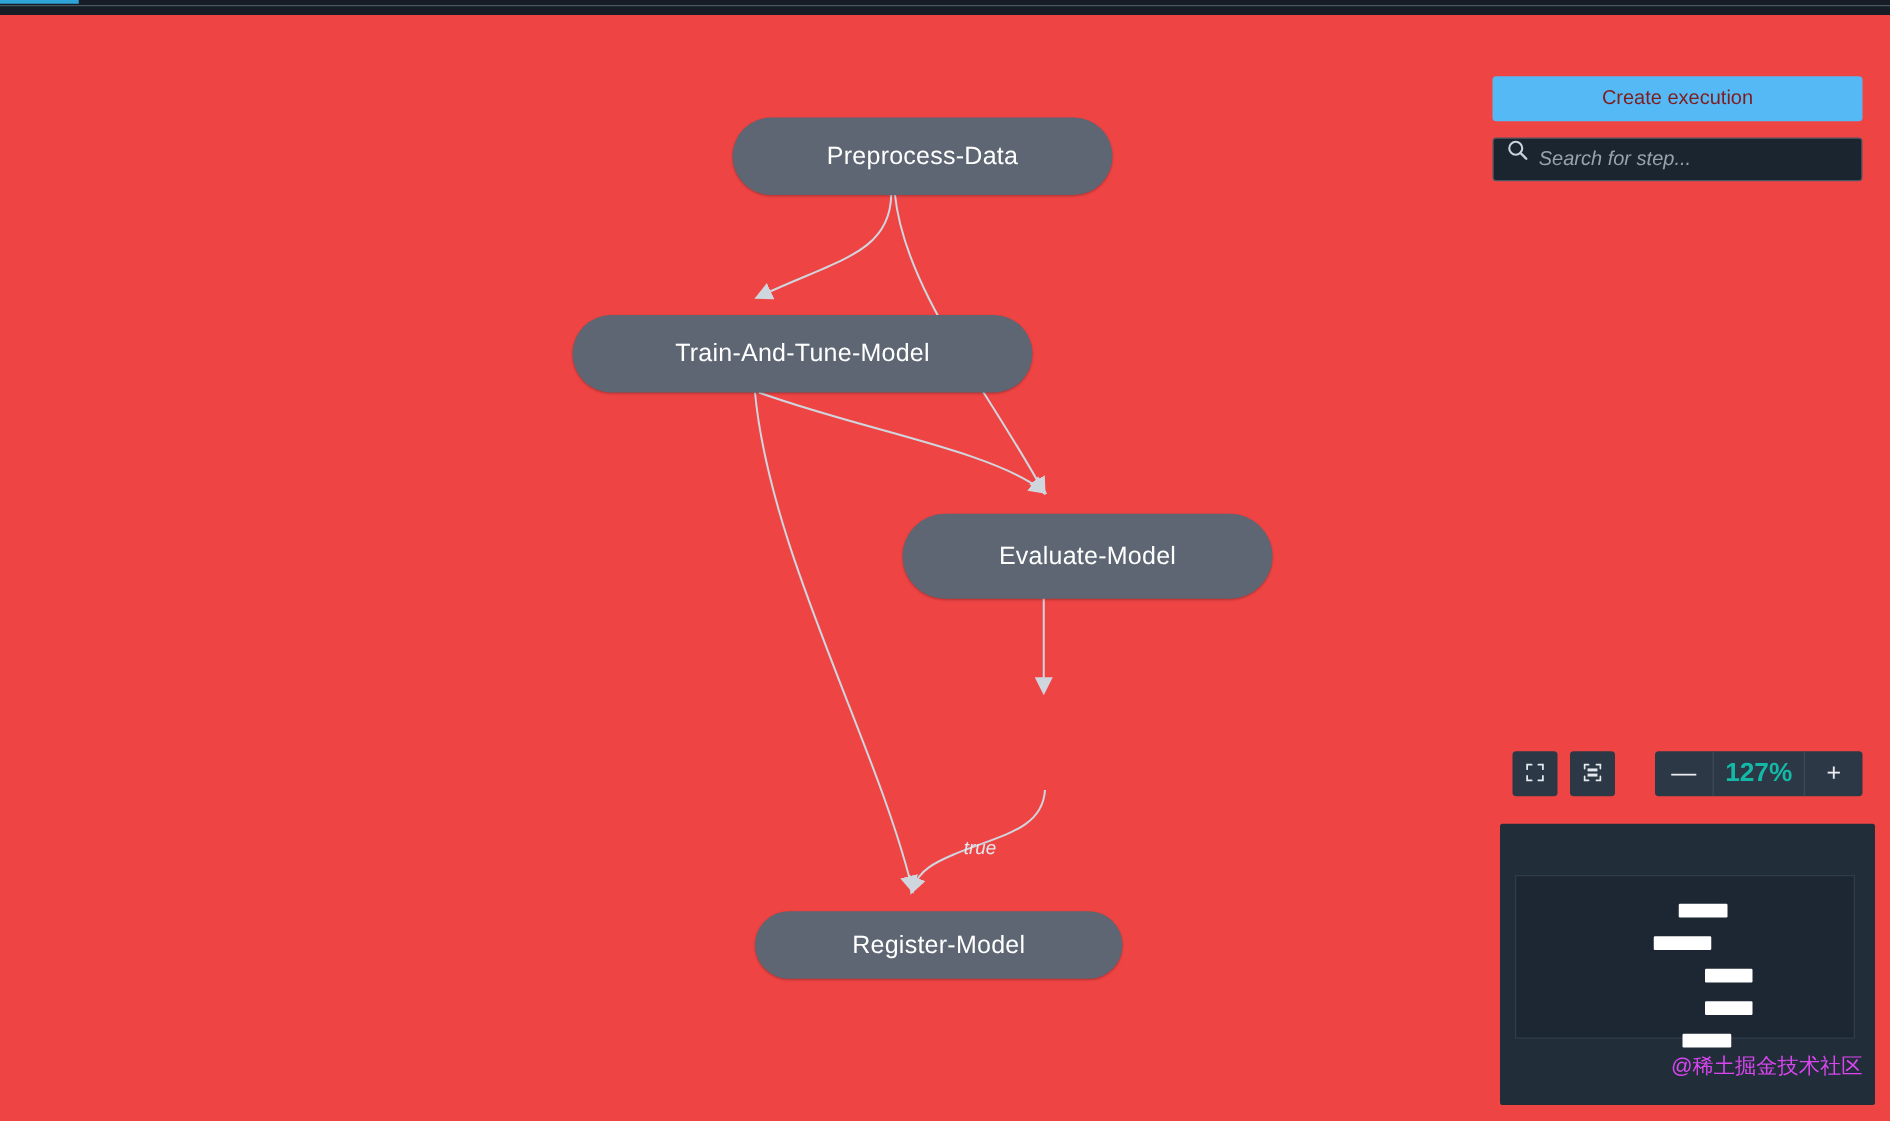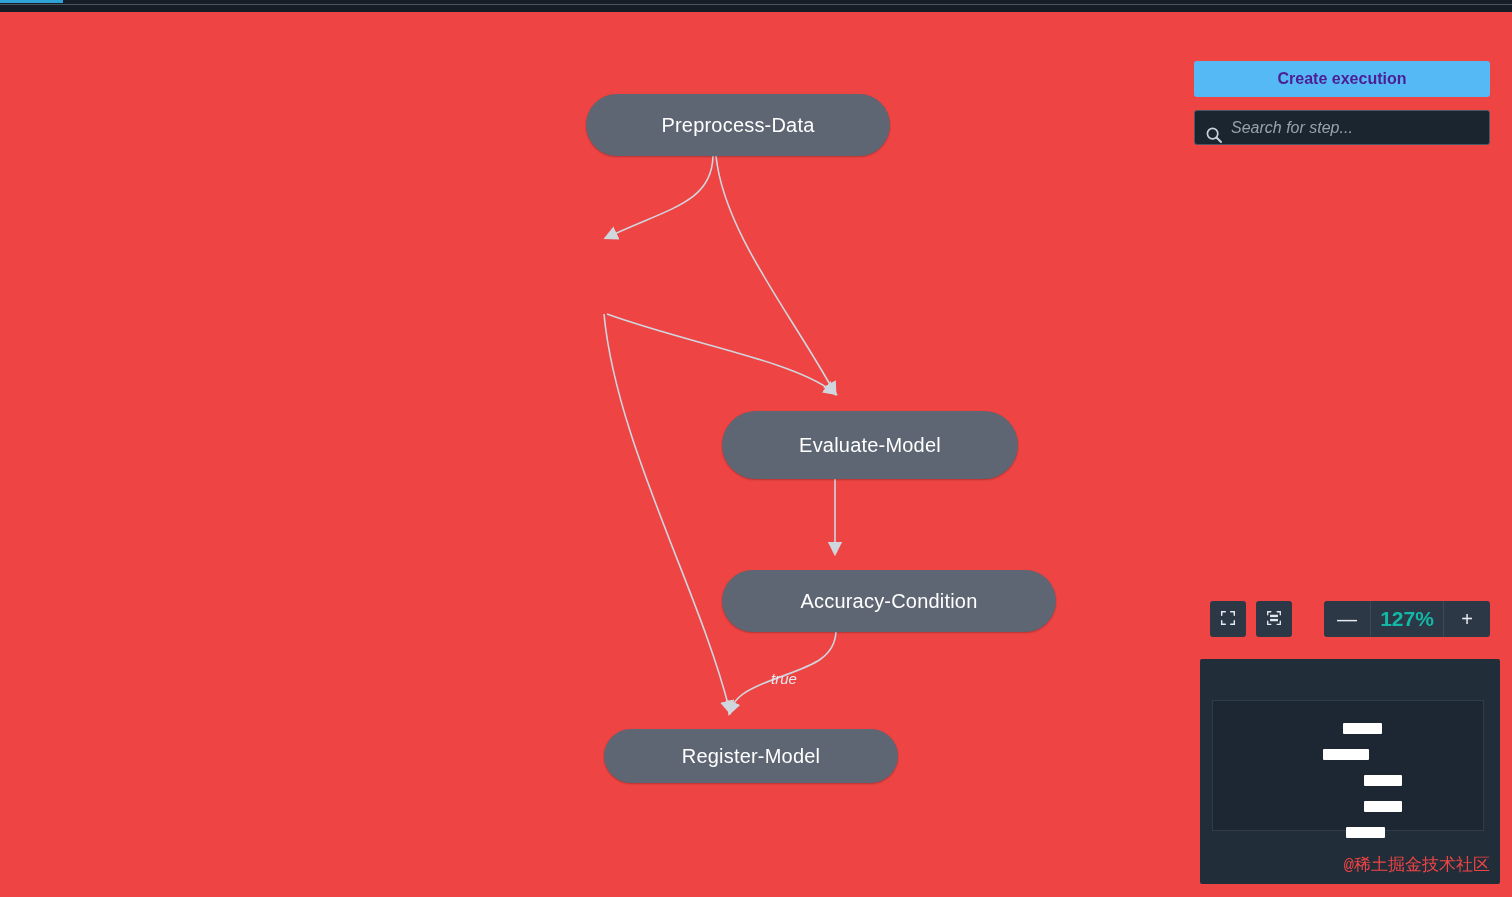--- a/index.html
+++ b/index.html
@@ -56,33 +56,33 @@
   }
 
   
   .side-panel {
     position: absolute; right: 22px; top: 61px; width: 296px;
   }
   .create-btn {
     width: 296px; height: 36px;
     background: #55b9f5;
     border: none; border-radius: 3px;
-    color: #4c1d95;
+    color: #7f1d1d;
     font-family: "Liberation Sans", sans-serif;
-    font-size: 16px; font-weight: bold;
+    font-size: 16px; font-weight: normal;
     cursor: pointer;
     display: flex; align-items: center; justify-content: center;
   }
   .search-wrap {
     margin-top: 13px;
     width: 296px; height: 35px;
     background: #1b2530;
     border: 1px solid #4b5764;
     border-radius: 3px;
-    display: flex; align-items: flex-end;
+    display: flex; align-items: flex-start;
     padding: 0 10px;
   }
   .search-icon { width: 18px; height: 18px; flex: 0 0 18px; margin-right: 8px; }
   .search-input {
     flex: 1 1 auto; height: 100%;
     background: transparent; border: none; outline: none;
     color: #d5dbe2;
     font-family: "Liberation Sans", sans-serif;
     font-size: 16px; font-style: italic;
   }
@@ -129,23 +129,23 @@
     overflow: hidden;
   }
   .minimap-viewport {
     position: absolute; left: 12px; top: 41px;
     width: 272px; height: 131px;
     background: #1d2733;
     border: 1px solid #303c4a;
   }
   .mm-node { position: absolute; background: #ffffff; border-radius: 1px; }
   .watermark {
-    position: absolute; right: 10px; bottom: 8px;
-    color: #ef4444; font-size: 17px;
-    font-family: Liberation Mono, monospace;
+    position: absolute; right: 10px; bottom: 20px;
+    color: #d946ef; font-size: 17px;
+    font-family: Liberation Sans, sans-serif;
     white-space: nowrap;
   }
 </style>
 </head>
 <body>
 
 <div id="app">
 
   <div class="topbar">
     <div class="topbar-progress"></div>
@@ -173,28 +173,28 @@
         <path d="M835,461 L835,537" marker-end="url(#arw)"></path>
 
         <path d="M836,620 C834,652 800,656 762,672 C748,678 736,684 731,697" marker-end="url(#arw)"></path>
       </g>
     </svg>
 
     <div class="node" style="left:586px; top:82px; width:304px; height:62px;">
       <span>Preprocess-Data</span>
     </div>
 
+    <div class="node" style="left:458px; top:240px; width:368px; height:62px;">
+      <span>Train-And-Tune-Model</span>
+    </div>
 
     <div class="node" style="left:722px; top:399px; width:296px; height:68px;">
       <span>Evaluate-Model</span>
     </div>
 
-    <div class="node" style="left:722px; top:558px; width:334px; height:62px;">
-      <span>Accuracy-Condition</span>
-    </div>
 
     <div class="node" style="left:604px; top:717px; width:294px; height:54px;">
       <span>Register-Model</span>
     </div>
 
     <div class="edge-label" style="left:771px; top:658px;font-style:italic;">true</div>
   </div>
 
   <div class="side-panel">
     <button class="create-btn">Create execution</button>

